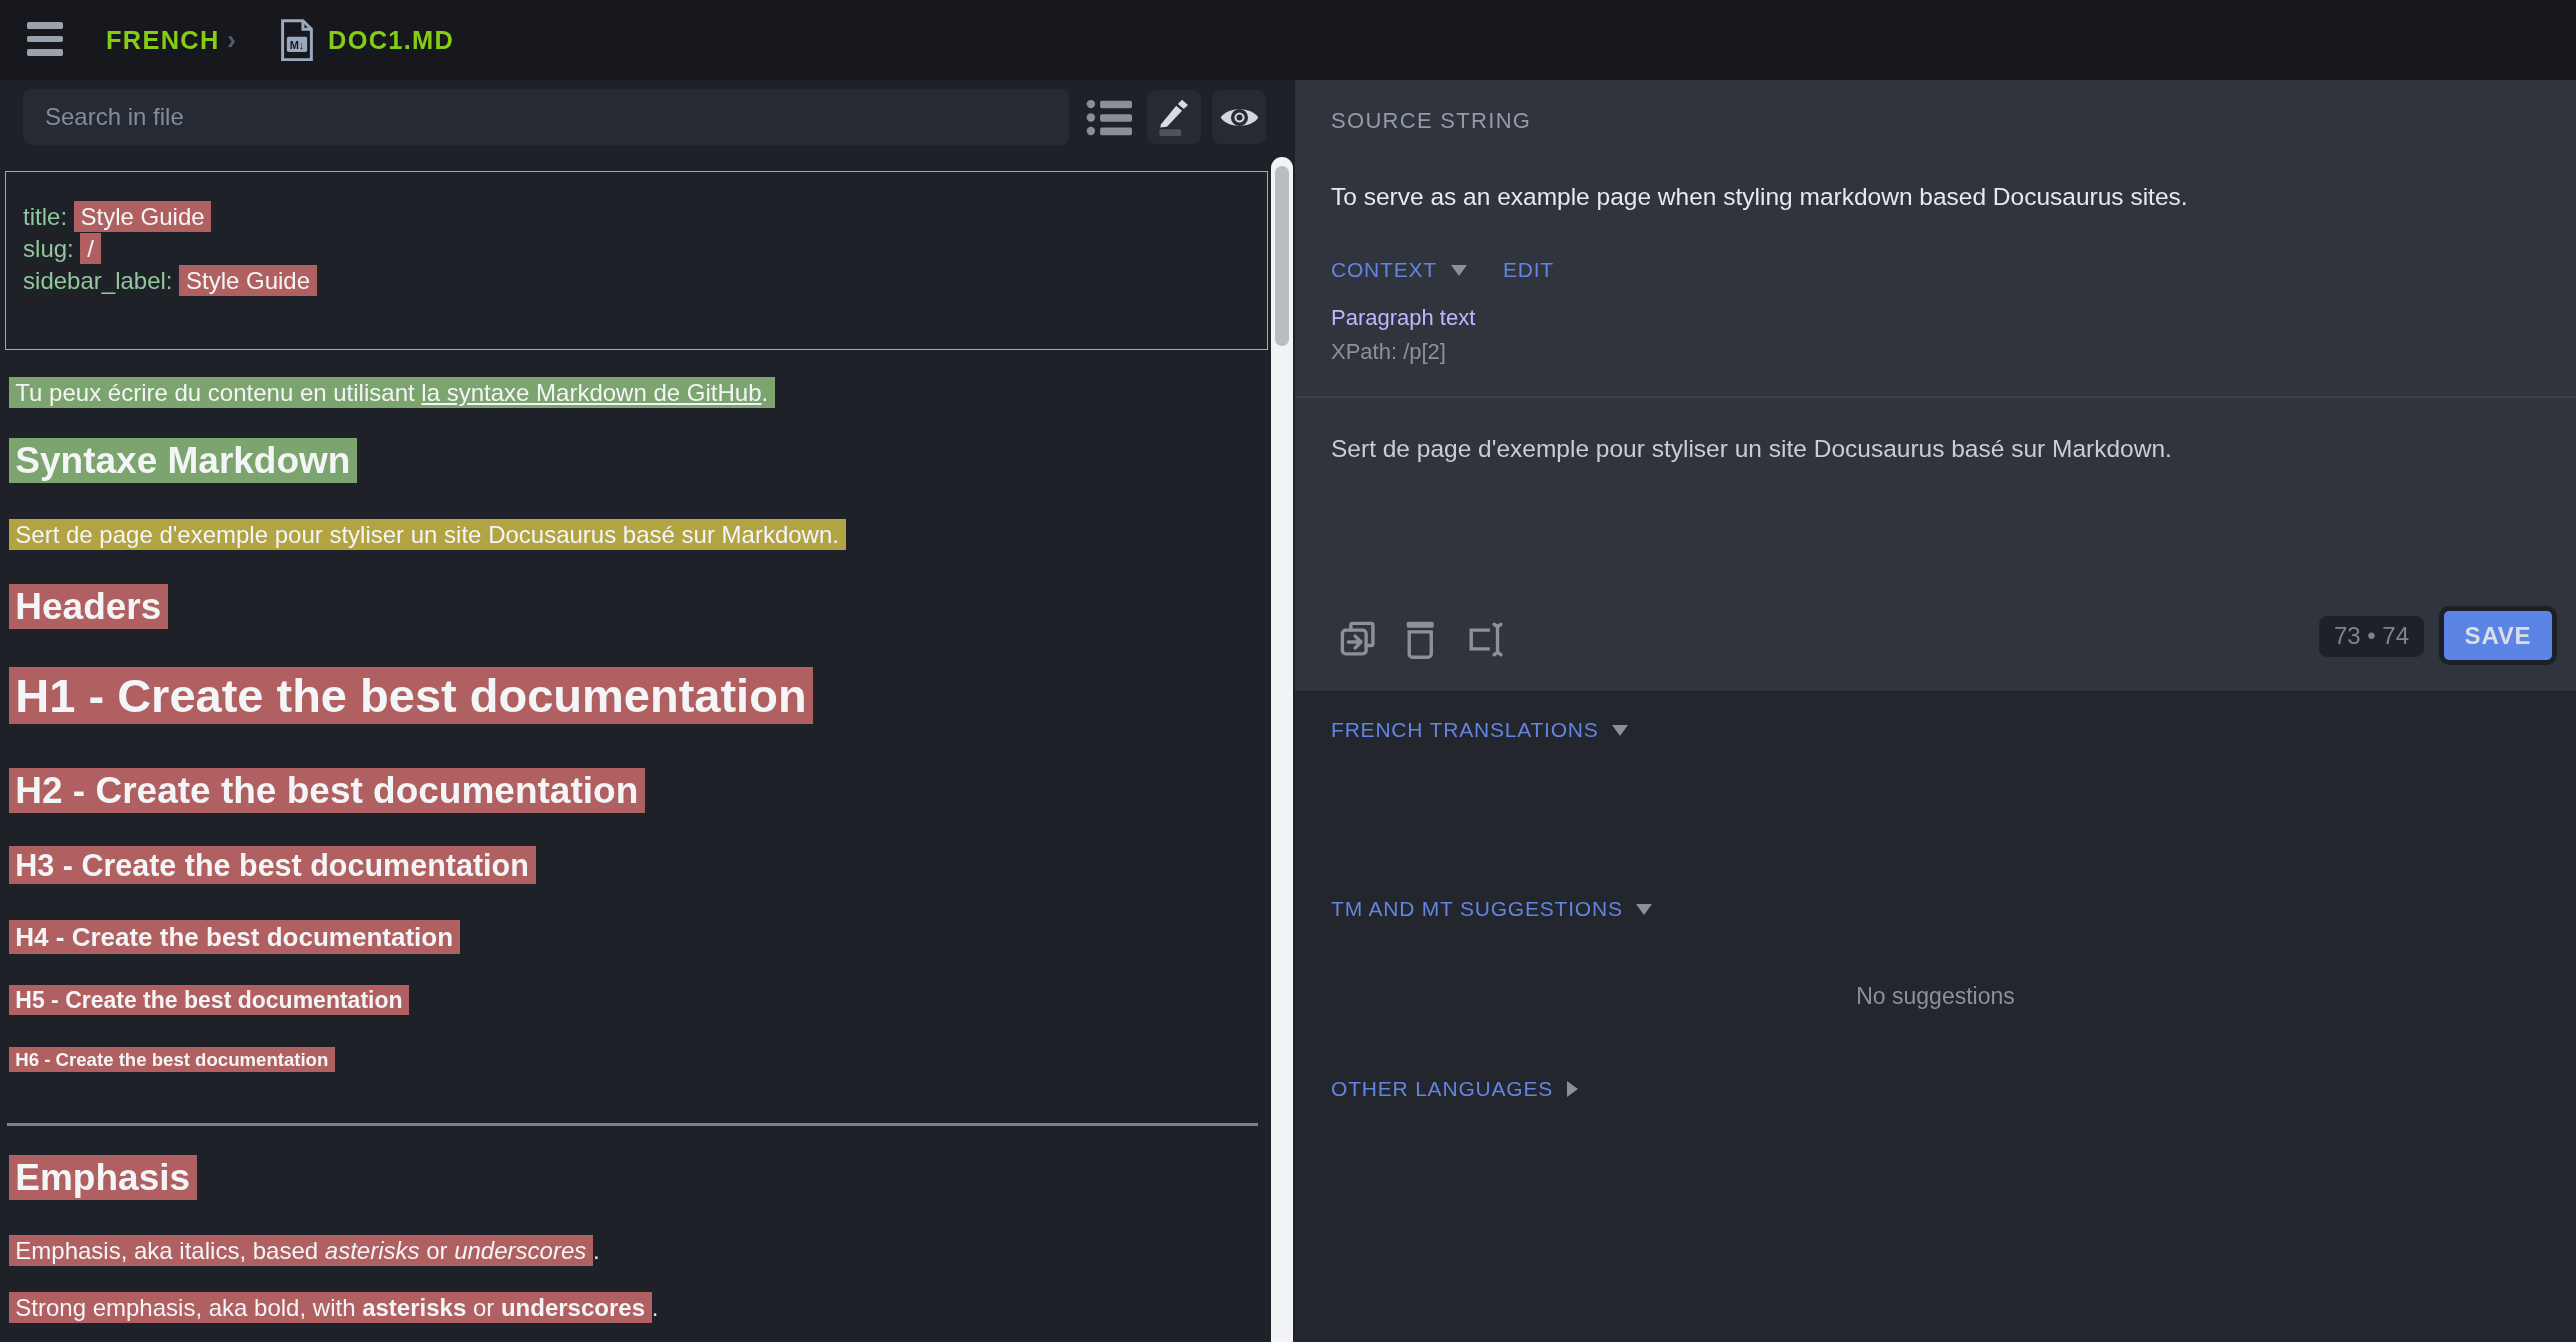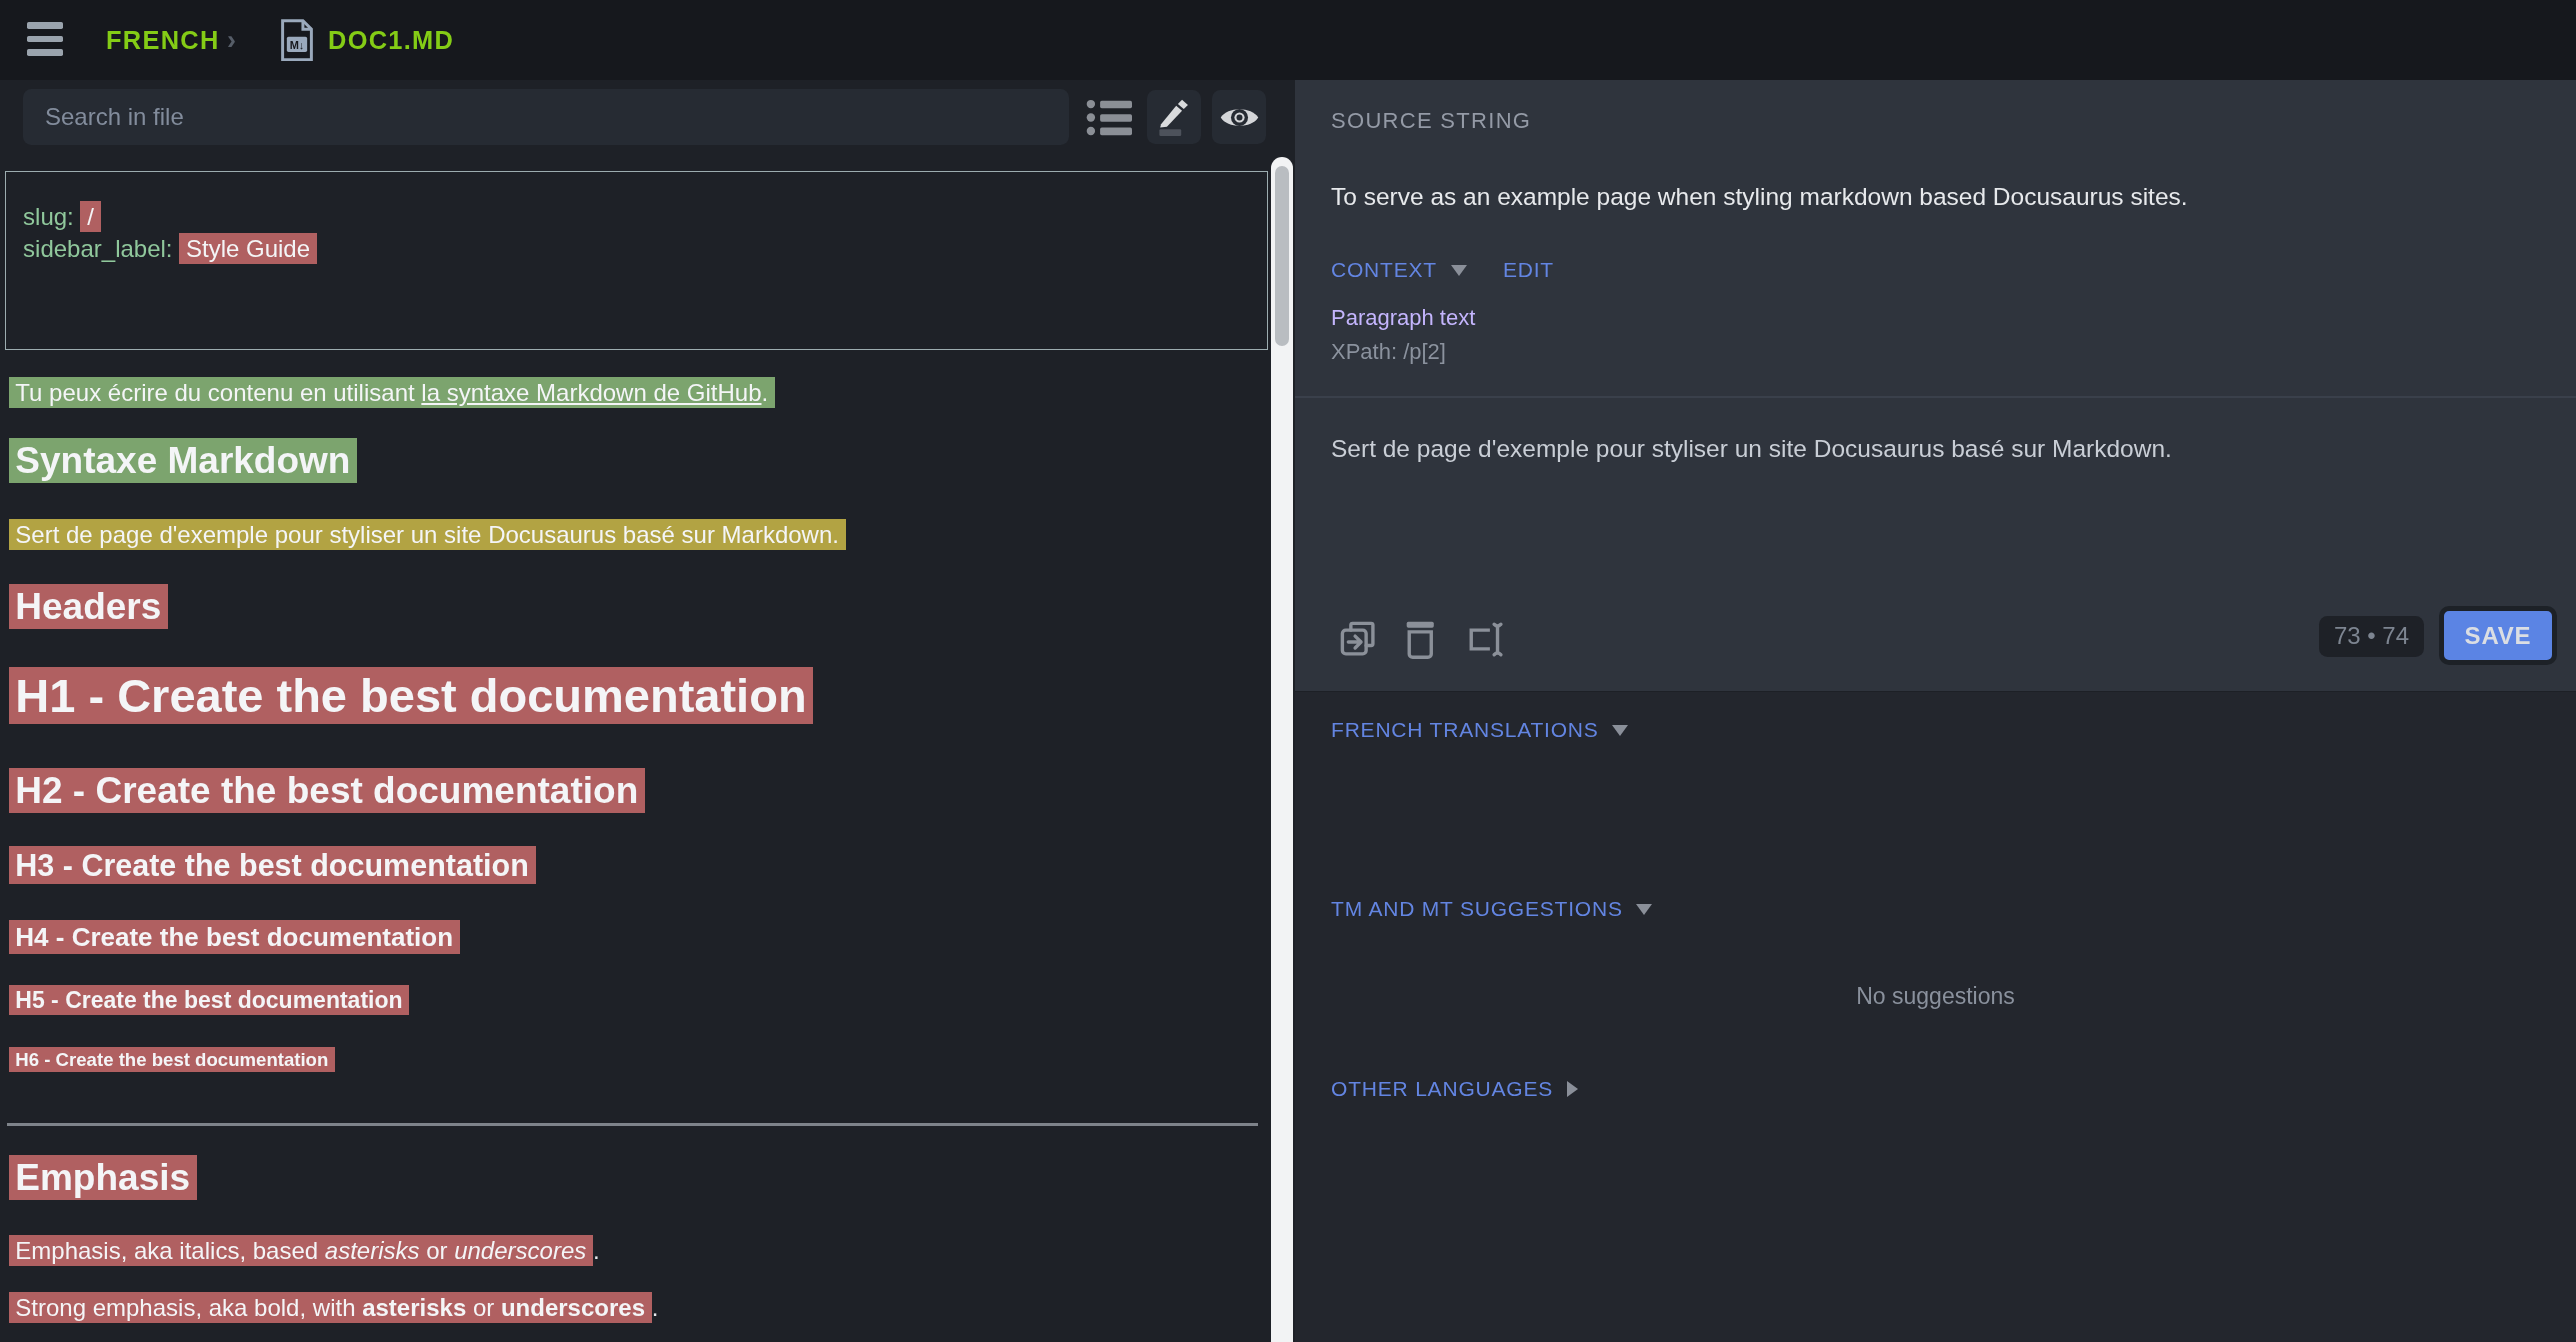--- a/index.html
+++ b/index.html
@@ -165,20 +165,21 @@
     <svg width="41" height="29" viewBox="0 0 48 34">
       <path d="M2 17 C10 4 38 4 46 17 C38 30 10 30 2 17 Z" fill="#d4d6d9"></path>
       <circle cx="24" cy="17" r="10" fill="#262b33"></circle>
       <circle cx="24" cy="17" r="6" fill="#d4d6d9"></circle>
       <circle cx="24" cy="17" r="6" fill="none" stroke="#262b33" stroke-width="0"></circle>
       <circle cx="24" cy="17" r="3.5" fill="#262b33"></circle>
     </svg>
   </div>
 
   <div class="frontmatter">
+    <div><span class="fm-key">title:</span> <span class="hl hl-red">Style Guide</span></div>
     <div><span class="fm-key">slug:</span> <span class="hl hl-red">/</span></div>
     <div><span class="fm-key">sidebar_label:</span> <span class="hl hl-red">Style Guide</span></div>
   </div>
 
   <div class="doc">
 
     <div class="blk p" style="top:299px">
       <span class="hl hl-green"><span>Tu peux écrire du contenu en utilisant </span><span class="lnk">la syntaxe Markdown de GitHub</span><span>.</span></span>
     </div>
 

